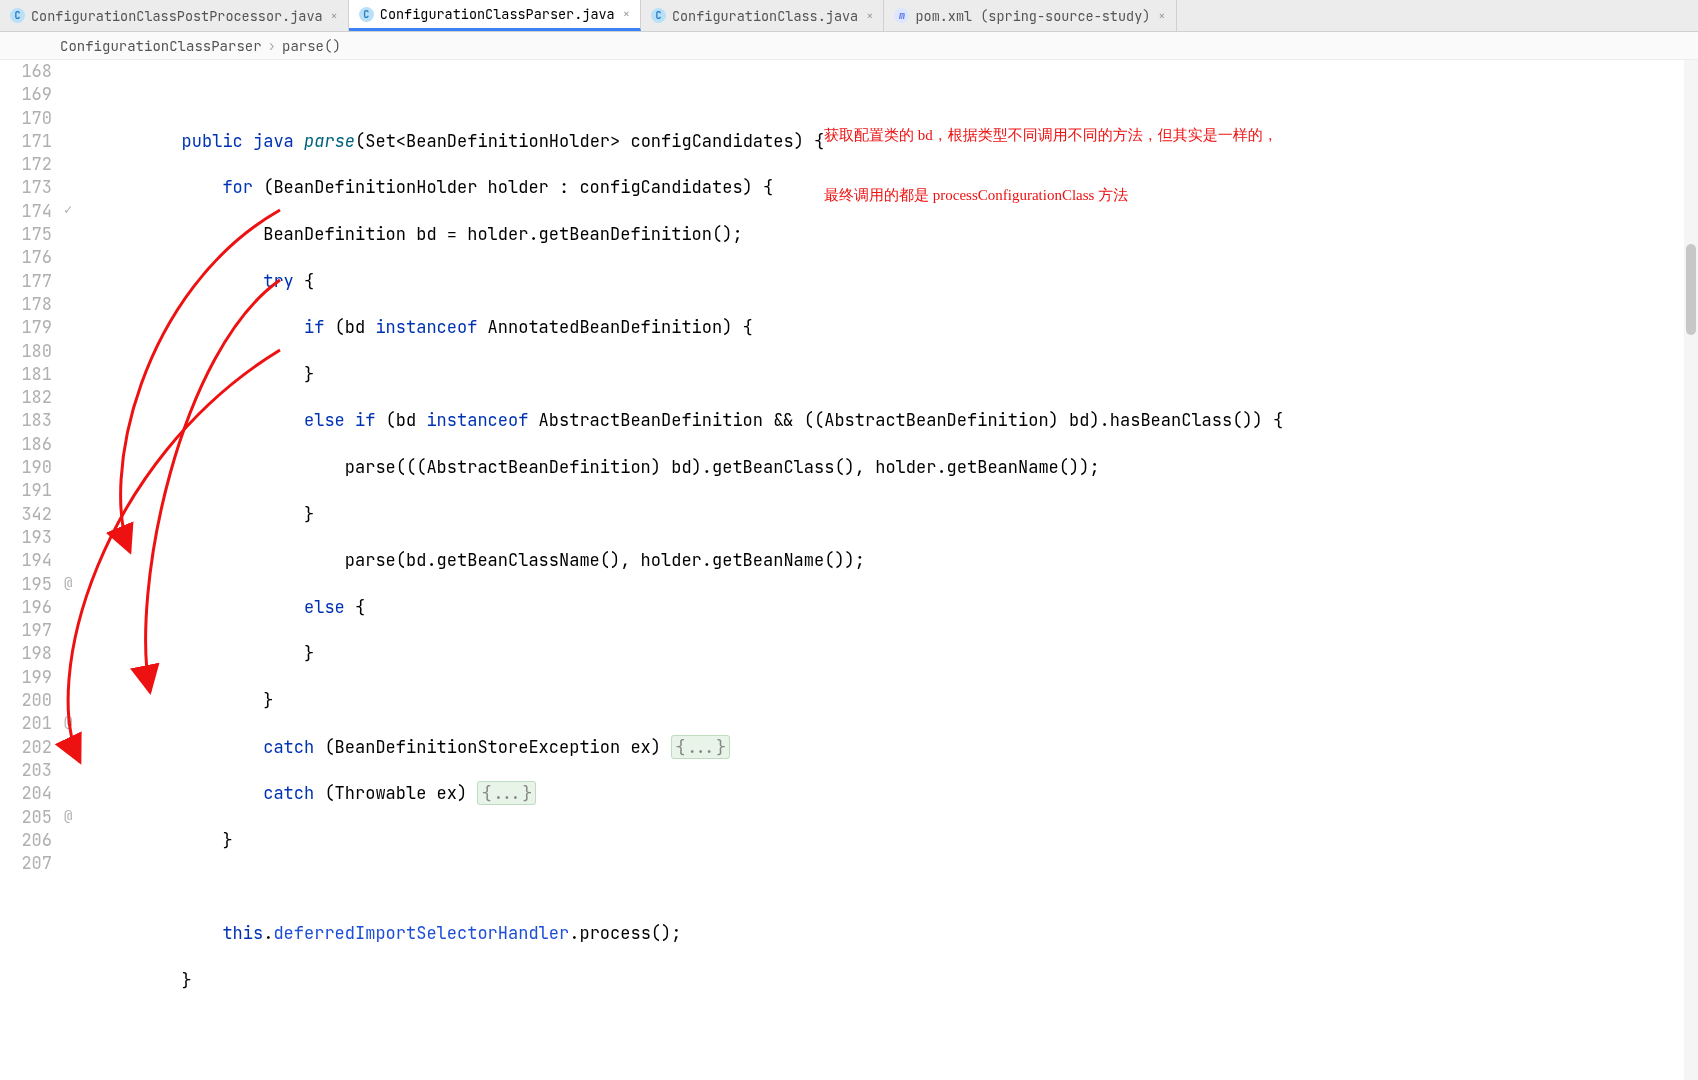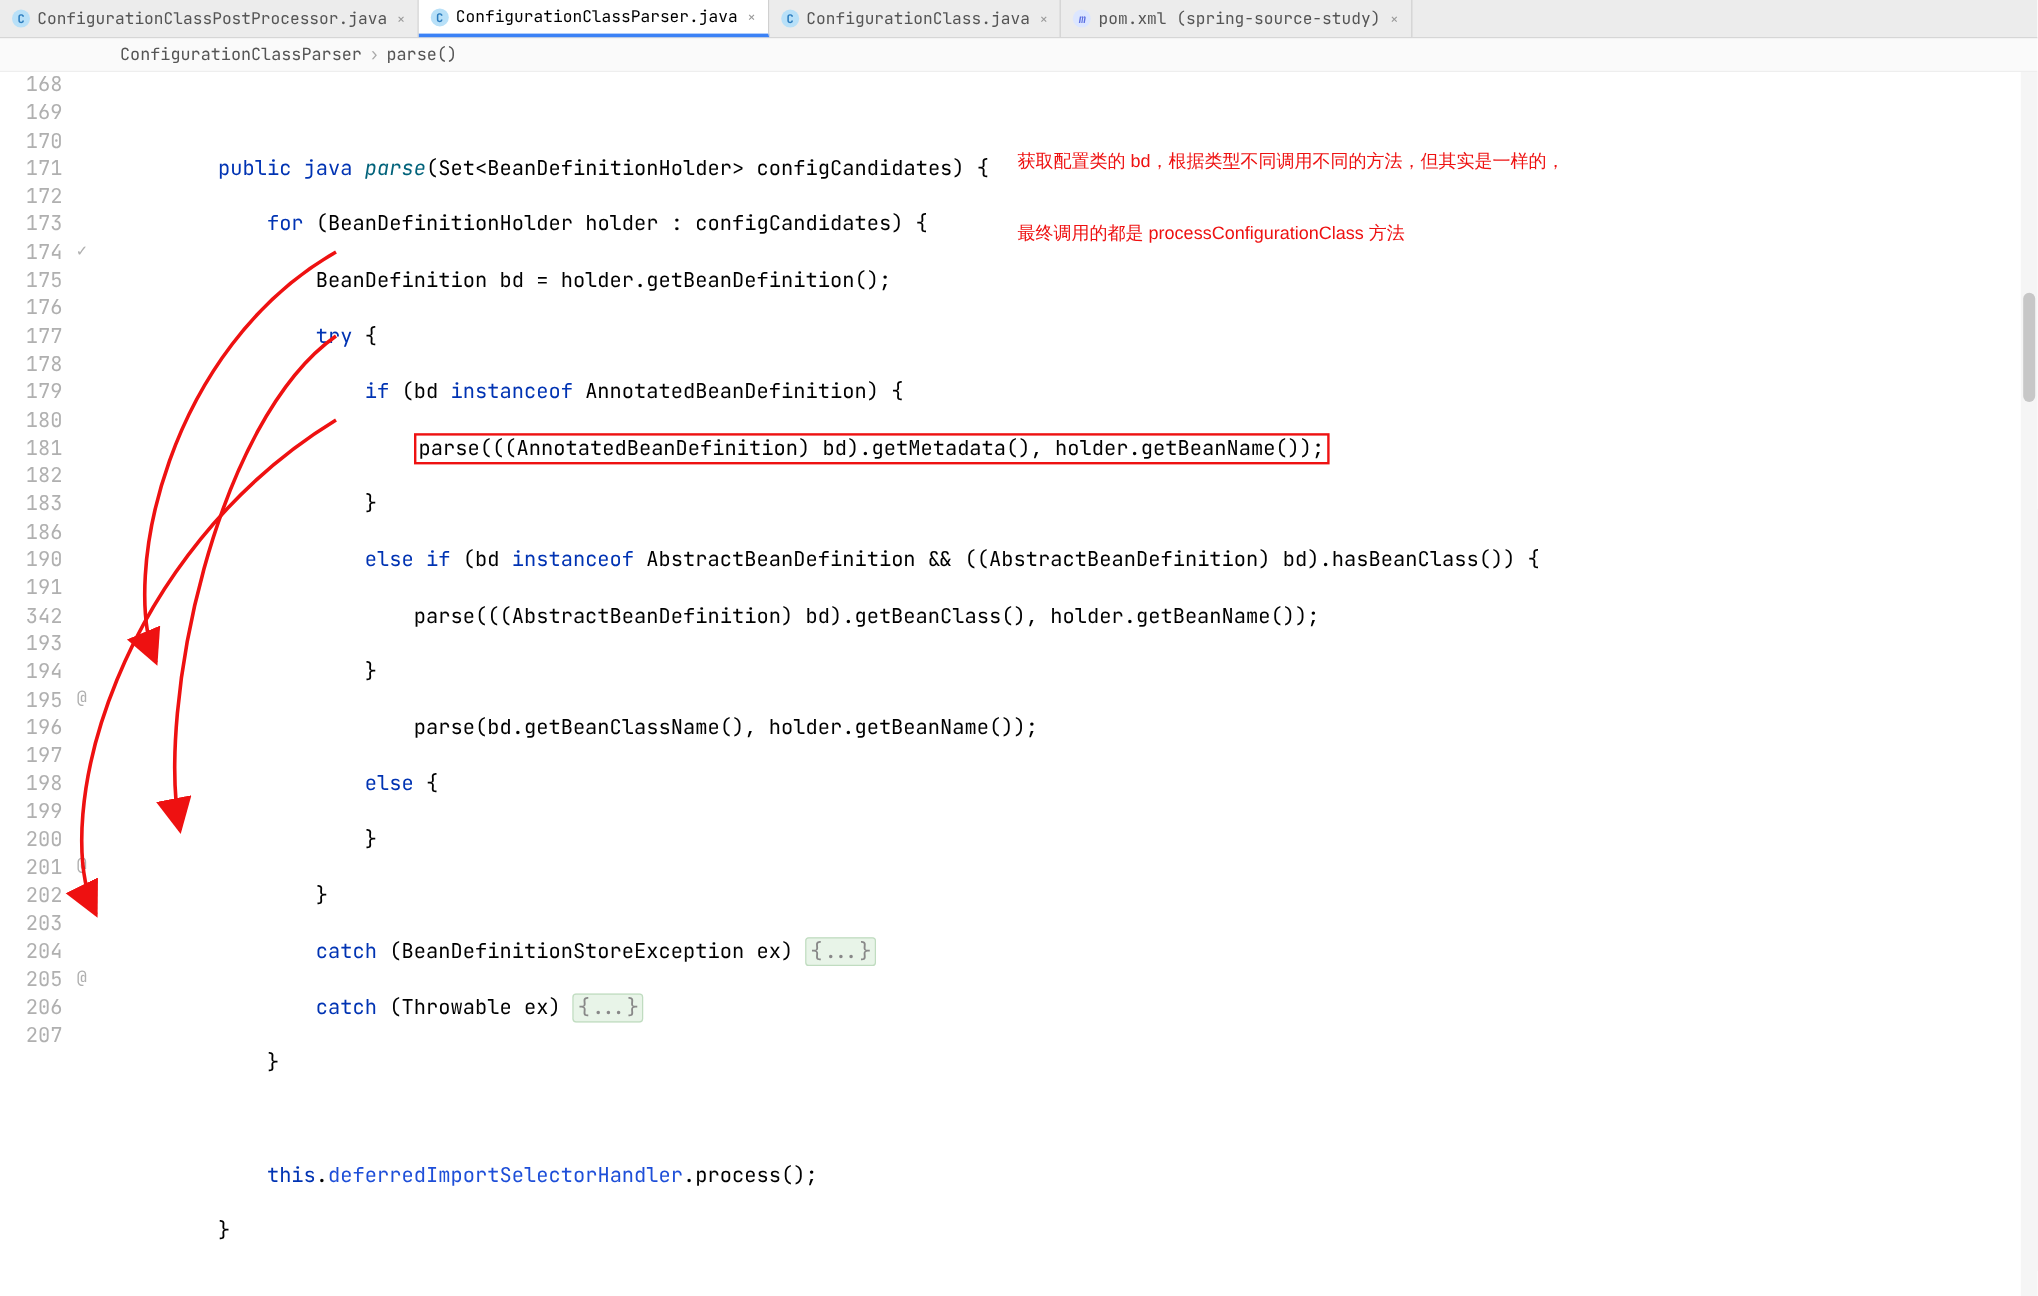--- a/index.html
+++ b/index.html
@@ -35,21 +35,21 @@
     background: #b8e0f8; color: #2a7bbd;
     display: inline-flex; align-items: center; justify-content: center;
     font-size: 10px; font-weight: bold; margin-right: 6px;
   }
   .file-icon.mvn { background: #dce6ff; color: #5b6ee1; font-style: italic; }
   .close-x { margin-left: 8px; color: #999; font-size: 12px; }
   .breadcrumb {
     height: 28px;
     display: flex;
     align-items: center;
-    padding-left: 100px;
+    padding-left: 60px;
     font-size: 14px;
     color: #555;
     background: #fafafa;
     border-bottom: 1px solid #eee;
   }
   .breadcrumb .sep { margin: 0 6px; color: #aaa; }
   .editor {
     display: flex;
     position: relative;
     height: calc(100% - 60px);
@@ -181,21 +181,20 @@
       <div class="mark" style="top: 745.6px;">@</div>
     </div>
 
   <div class="code" id="code">
 <div class="code-line"></div>
 <div class="code-line"><span>        </span><span class="kw">public</span> <span class="kw">java</span> <span class="method-decl">parse</span><span>(Set&lt;BeanDefinitionHolder&gt; configCandidates) {</span></div>
 <div class="code-line"><span>            </span><span class="kw">for</span><span> (BeanDefinitionHolder holder : configCandidates) {</span></div>
 <div class="code-line"><span>                BeanDefinition bd = holder.getBeanDefinition();</span></div>
 <div class="code-line"><span>                </span><span class="kw">try</span><span> {</span></div>
 <div class="code-line"><span>                    </span><span class="kw">if</span><span> (bd </span><span class="kw">instanceof</span><span> AnnotatedBeanDefinition) {</span></div>
-<div class="code-line"><span>                        </span><span class="redbox">parse(((AnnotatedBeanDefinition) bd).getMetadata(), holder.getBeanName());</span></div>
 <div class="code-line"><span>                    }</span></div>
 <div class="code-line"><span>                    </span><span class="kw">else if</span><span> (bd </span><span class="kw">instanceof</span><span> AbstractBeanDefinition &amp;&amp; ((AbstractBeanDefinition) bd).hasBeanClass()) {</span></div>
 <div class="code-line"><span>                        parse(((AbstractBeanDefinition) bd).getBeanClass(), holder.getBeanName());</span></div>
 <div class="code-line"><span>                    }</span></div>
 <div class="code-line"><span>                        parse(bd.getBeanClassName(), holder.getBeanName());</span></div>
 <div class="code-line"><span>                    </span><span class="kw">else</span><span> {</span></div>
 <div class="code-line"><span>                    }</span></div>
 <div class="code-line"><span>                }</span></div>
 <div class="code-line"><span>                </span><span class="kw">catch</span><span> (BeanDefinitionStoreException ex) </span><span class="folded">{...}</span></div>
 <div class="code-line"><span>                </span><span class="kw">catch</span><span> (Throwable ex) </span><span class="folded">{...}</span></div>
@@ -211,21 +210,21 @@
 
 
 
 
 
 
 
 
 
 
-    <div class="red-anno" style="top:24px; left:748px;">
+    <div class="red-anno" style="top:24px; left:724px;font-family:Liberation Serif, serif;">
       <div>获取配置类的 bd，根据类型不同调用不同的方法，但其实是一样的，</div>
       <div>最终调用的都是 processConfigurationClass 方法</div>
     </div>
   </div>
 
   <svg class="arrows" width="1698" height="900">
     <defs>
       <marker id="ah" markerWidth="12" markerHeight="12" refX="9" refY="5" orient="auto">
         <path d="M0,0 L10,5 L0,10 Z" fill="#e11"></path>
       </marker>

